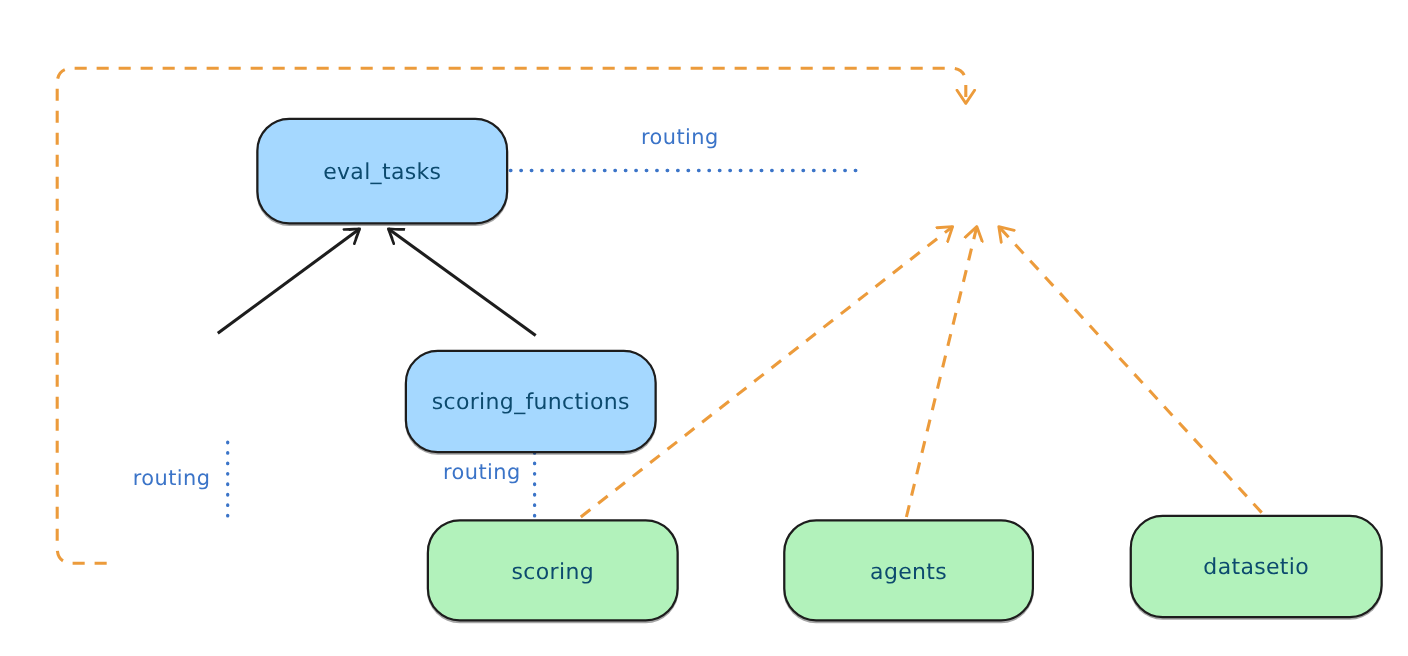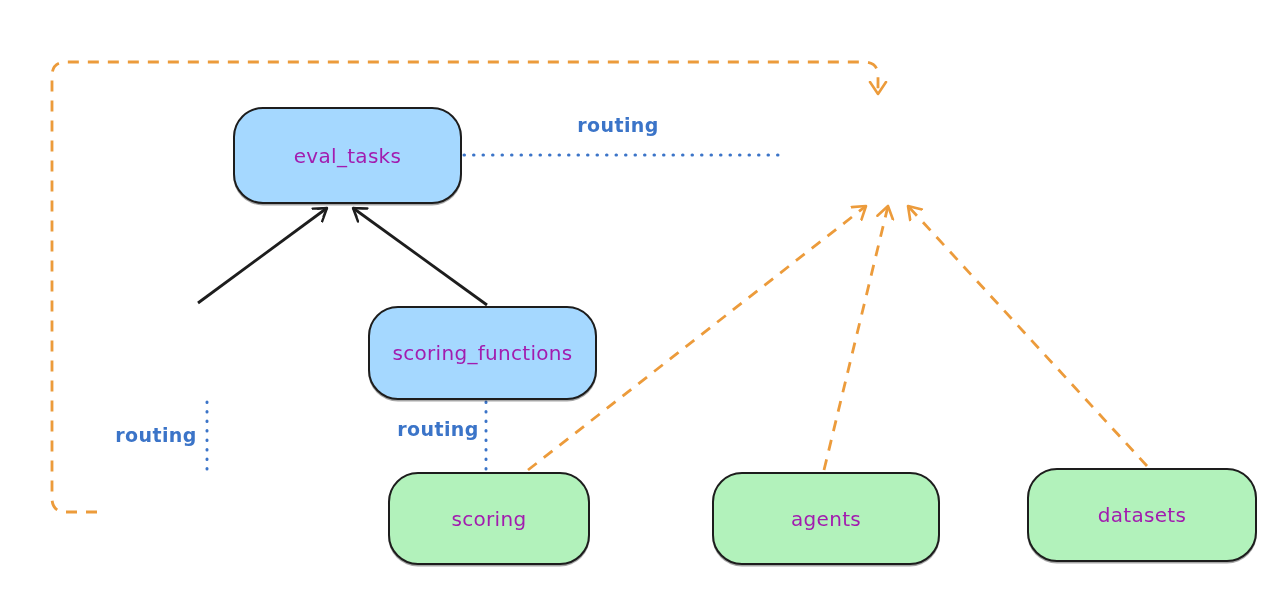--- a/index.html
+++ b/index.html
@@ -18,33 +18,33 @@
   }
   .node{
     position:absolute;
     display:flex;
     align-items:center;
     justify-content:center;
     box-sizing:border-box;
     border:2.5px solid #1d1d1d;
     border-radius:30px;
     font-size:20px;
-    color:#a21caf;
+    color:#0c4a6e;
     letter-spacing:0.3px;
     box-shadow:0 1.5px 0 rgba(0,0,0,0.35);
   }
   .node.blue{ background:#a5d8ff; }
   .node.green{ background:#b2f2bb; }
   .edge-label{
     position:absolute;
     width:84px;
     text-align:center;
     color:#3b74c8;
     font-size:19px;
-    font-weight:700;
+    font-weight:400;
     letter-spacing:0.4px;
   }
 </style>
 </head>
 <body>
 
 <div class="canvas">
 
   <svg class="wires" viewBox="0 0 1280 596" xmlns="http://www.w3.org/2000/svg">
     <defs>
@@ -74,35 +74,35 @@
 
     <path d="M 486 402 L 486 470" fill="none" stroke="#3b74c8" stroke-width="3" stroke-linecap="round" stroke-dasharray="0.5 9"></path>
   </svg>
 
   <div class="node blue" style="left:233px; top:107px; width:229px; height:97px;">
     <span>eval_tasks</span>
   </div>
 
 
 
-  <div class="node blue" style="left:368px; top:306px; width:229px; height:94px;">
+  <div class="node blue" style="left:368px; top:318px; width:229px; height:94px;">
     <span>scoring_functions</span>
   </div>
 
 
-  <div class="node green" style="left:388px; top:472px; width:202px; height:93px;">
+  <div class="node green" style="left:388px; top:472px; width:229px; height:93px;">
     <span>scoring</span>
   </div>
 
   <div class="node green" style="left:712px; top:472px; width:228px; height:93px;text-align:center;">
     <span>agents</span>
   </div>
 
   <div class="node green" style="left:1027px; top:468px; width:230px; height:94px;">
-    <span>datasets</span>
+    <span>datasetio</span>
   </div>
 
   <div class="edge-label" style="left:576px; top:114px;">routing</div>
 
   <div class="edge-label" style="left:114px; top:424px;">routing</div>
 
   <div class="edge-label" style="left:396px; top:418px;">routing</div>
 
 </div>
 

